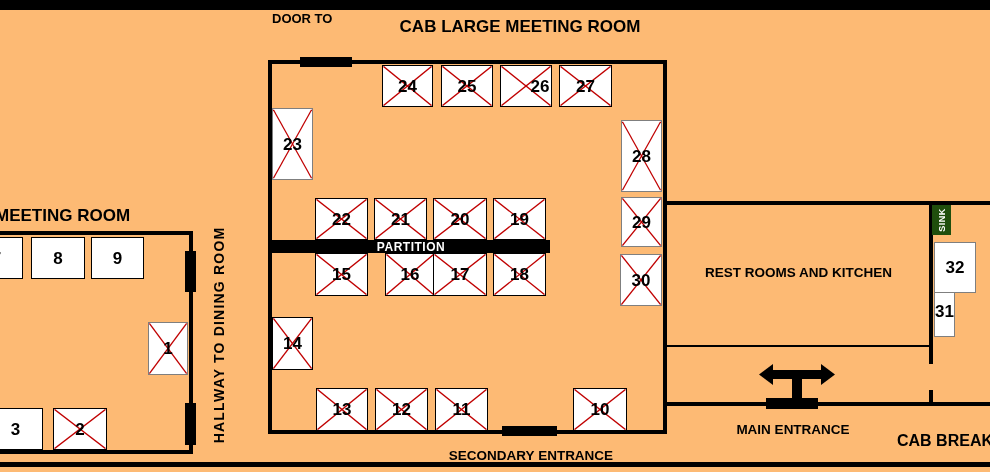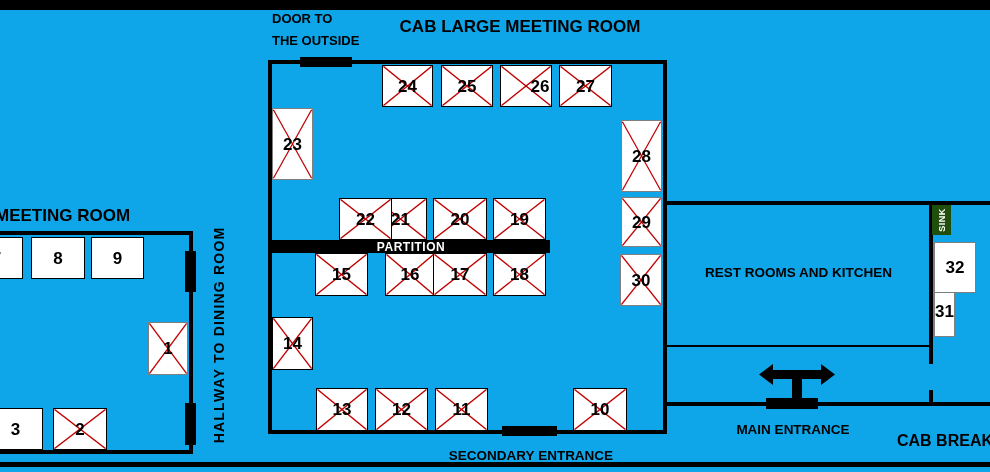--- a/index.html
+++ b/index.html
@@ -1,17 +1,17 @@
 <!DOCTYPE html>
 <html style="--cross: #c00000; --sink-bg: #1f4e0d; --gray-border: #7f7f7f;"><head>
 <meta charset="utf-8">
 <style>
   html,body{margin:0;padding:0;background:#fff;}
   #canvas{
-    position:relative;width:990px;height:472px;overflow:hidden;background:#0ea5e9;
+    position:relative;width:990px;height:472px;overflow:hidden;background:#fdba74;
     font-family:"Liberation Sans","DejaVu Sans",sans-serif;font-weight:bold;color:#000;
   }
   .abs{position:absolute;}
   .bar{position:absolute;background:#000;}
   .wall{position:absolute;background:#000;}
   .room{position:absolute;box-sizing:border-box;border:4px solid #000;background:transparent;}
   .door{position:absolute;background:#000;}
   .label{position:absolute;white-space:nowrap;}
   .vlabel{position:absolute;white-space:nowrap;transform:translate(-50%,-50%) rotate(-90deg);}
   .table{
@@ -35,21 +35,20 @@
 </head>
 <body>
 
 <div id="canvas">
 
   <div class="bar" style="left:0;top:0;width:990px;height:10px;"></div>
   <div class="bar" style="left:0;top:462px;width:990px;height:5px;"></div>
 
   <div class="label" style="left:272px;top:8px;font-size:13px;line-height:22px;">
     <div>DOOR TO</div>
-    <div>THE OUTSIDE</div>
   </div>
   <div class="label" style="left:370px;top:17px;width:300px;text-align:center;font-size:17px;">CAB LARGE MEETING ROOM</div>
   <div class="label" style="left:-5px;top:206px;font-size:17px;">MEETING ROOM</div>
   <div class="vlabel" style="left:219px;top:335px;font-size:14px;letter-spacing:1.2px;">HALLWAY TO DINING ROOM</div>
   <div class="label" style="left:668px;top:265px;width:261px;text-align:center;font-size:13.5px;">REST ROOMS AND KITCHEN</div>
   <div class="label" style="left:663px;top:422px;width:260px;text-align:center;font-size:13.5px;">MAIN ENTRANCE</div>
   <div class="label" style="left:431px;top:448px;width:200px;text-align:center;font-size:13.5px;">SECONDARY ENTRANCE</div>
   <div class="label" style="left:897px;top:432px;font-size:16px;">CAB BREAK</div>
 
   <div class="abs" style="left:-6px;top:231px;width:199px;height:223px;box-sizing:border-box;border:4px solid #000;border-left:none;"></div>
@@ -190,21 +189,21 @@
         </svg>
         <span class="num">20</span>
       </div>
       <div class="table" style="left: 374px; top: 198px; width: 53px; height: 42px;">
         <svg class="x" viewBox="0 0 10 10" preserveAspectRatio="none">
           <line x1="0.1" y1="0.1" x2="9.9" y2="9.9"></line>
           <line x1="9.9" y1="0.1" x2="0.1" y2="9.9"></line>
         </svg>
         <span class="num">21</span>
       </div>
-      <div class="table" style="left: 315px; top: 198px; width: 53px; height: 42px; margin-left: 24px;">
+      <div class="table" style="left: 315px; top: 198px; width: 53px; height: 42px;">
         <svg class="x" viewBox="0 0 10 10" preserveAspectRatio="none">
           <line x1="0.1" y1="0.1" x2="9.9" y2="9.9"></line>
           <line x1="9.9" y1="0.1" x2="0.1" y2="9.9"></line>
         </svg>
         <span class="num">22</span>
       </div>
       <div class="table gray" style="left: 272px; top: 108px; width: 41px; height: 72px;">
         <svg class="x" viewBox="0 0 10 10" preserveAspectRatio="none">
           <line x1="0.1" y1="0.1" x2="9.9" y2="9.9"></line>
           <line x1="9.9" y1="0.1" x2="0.1" y2="9.9"></line>

